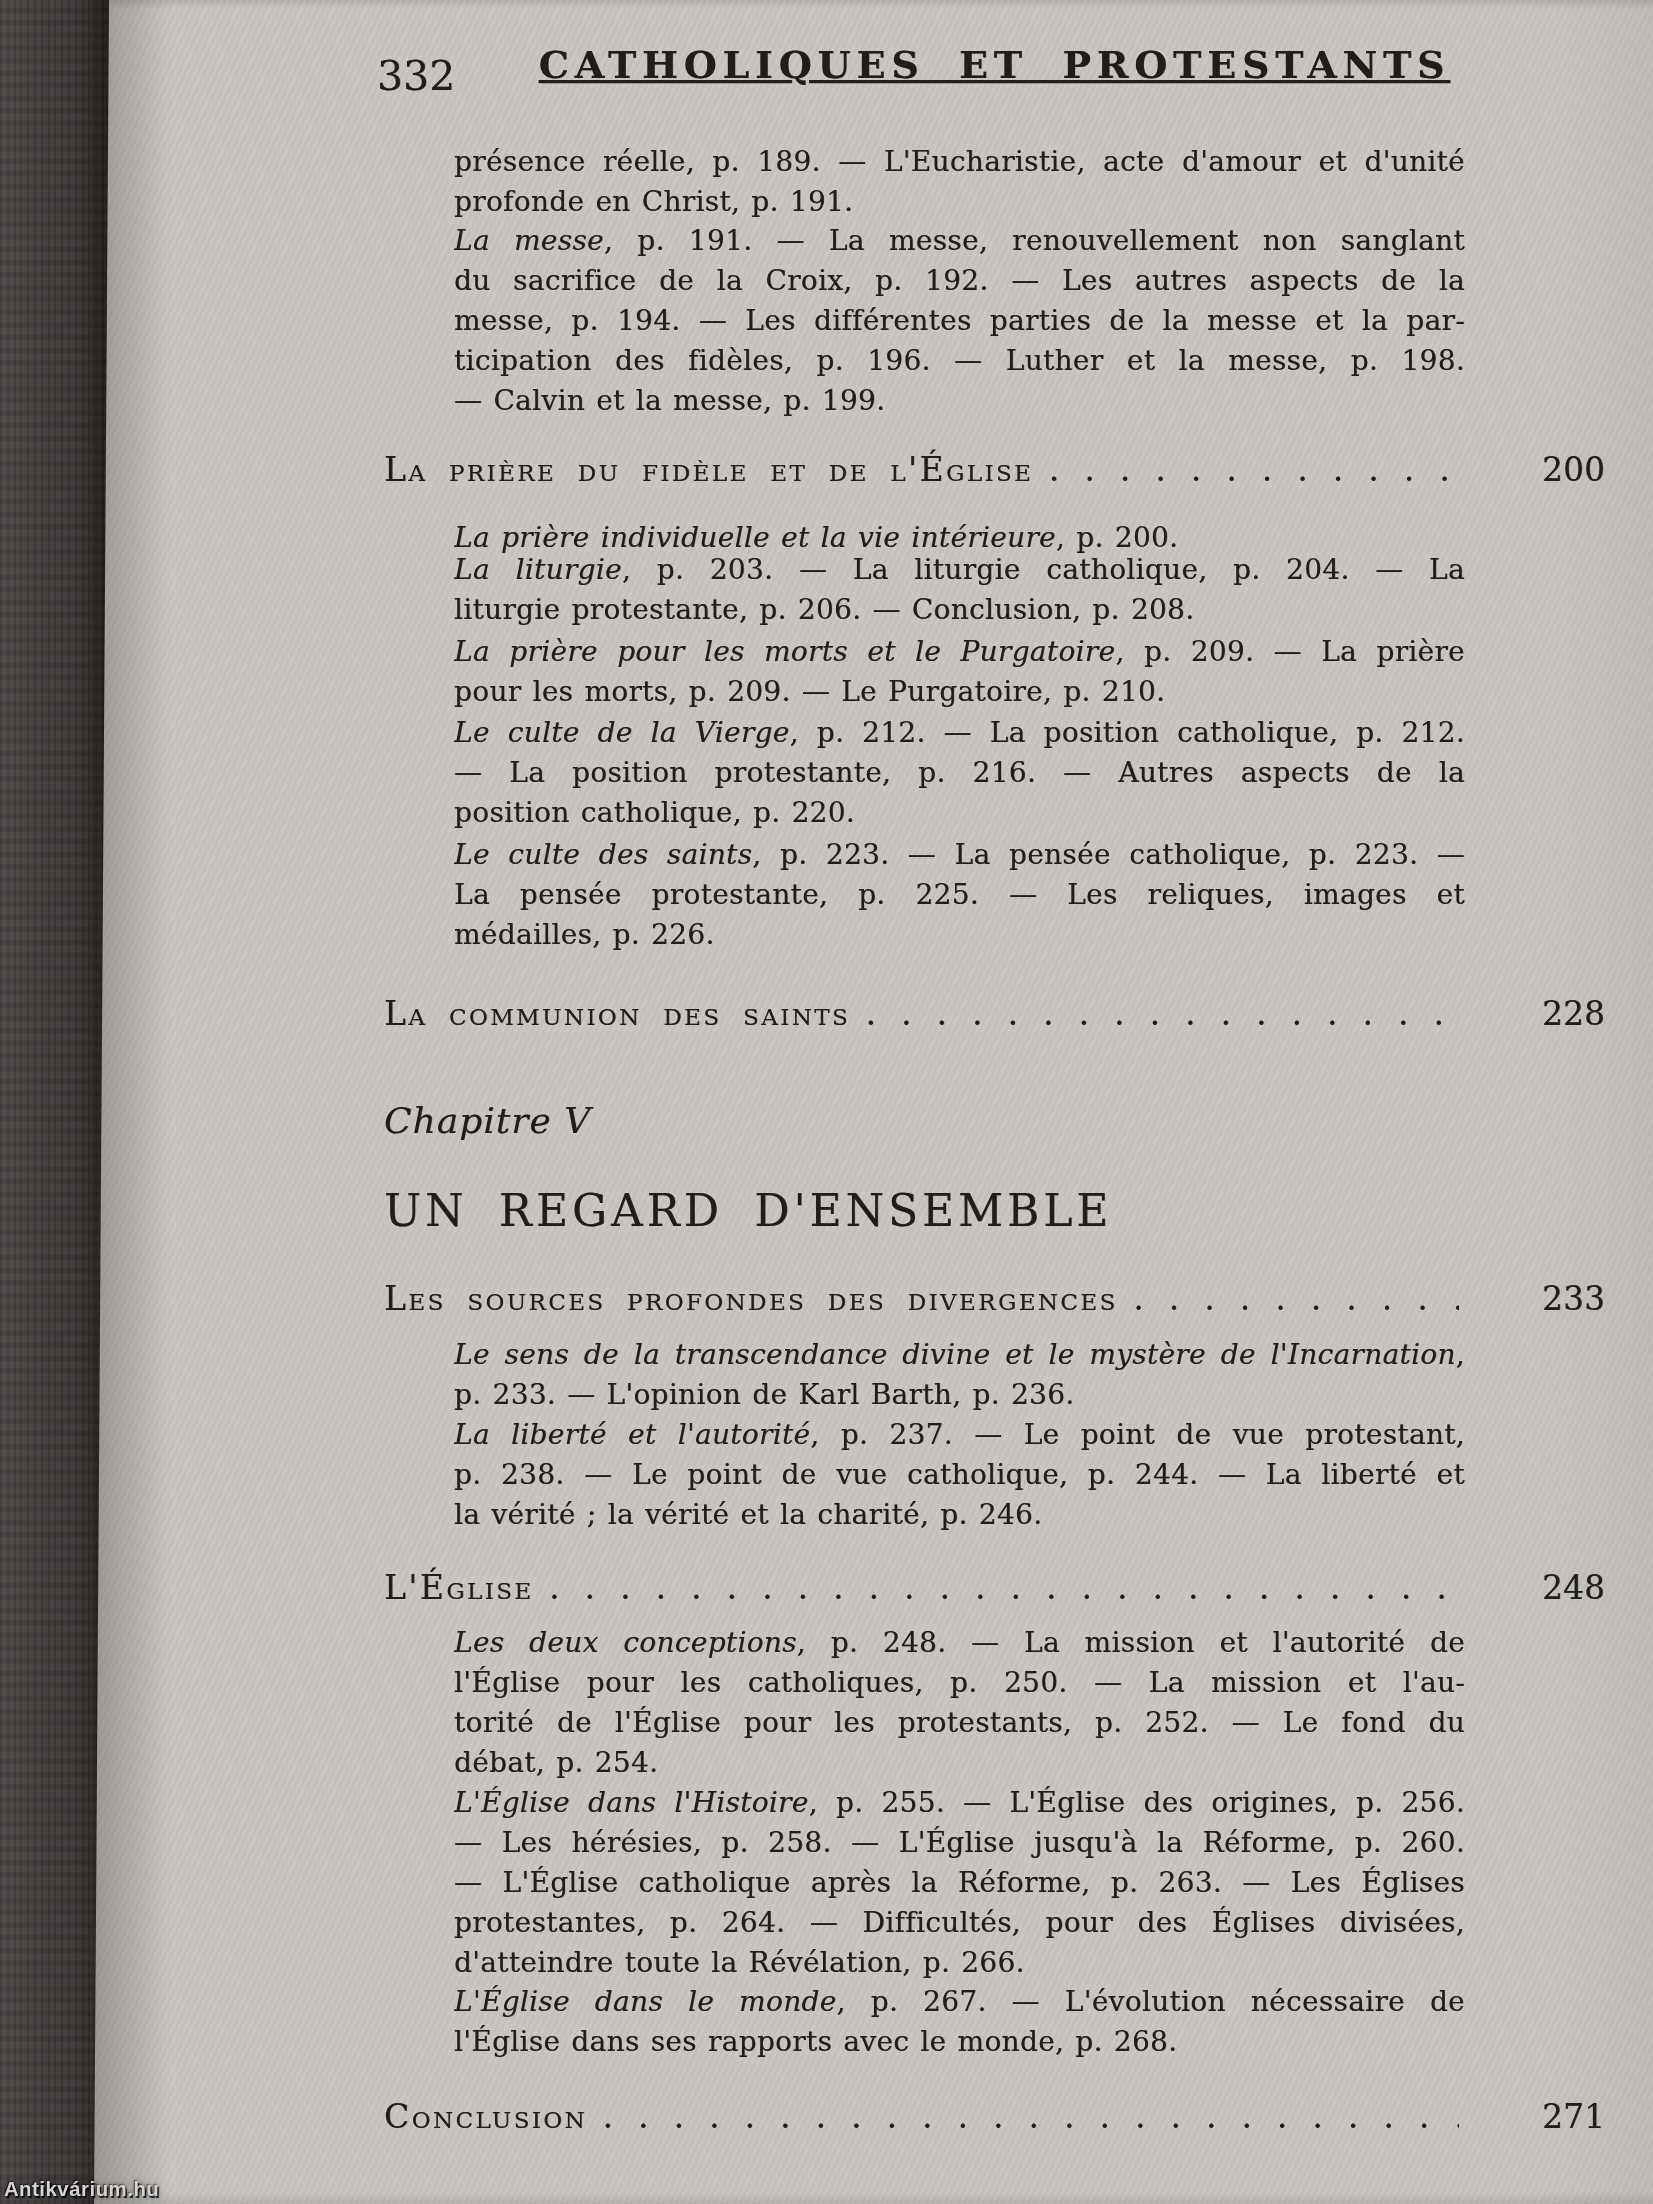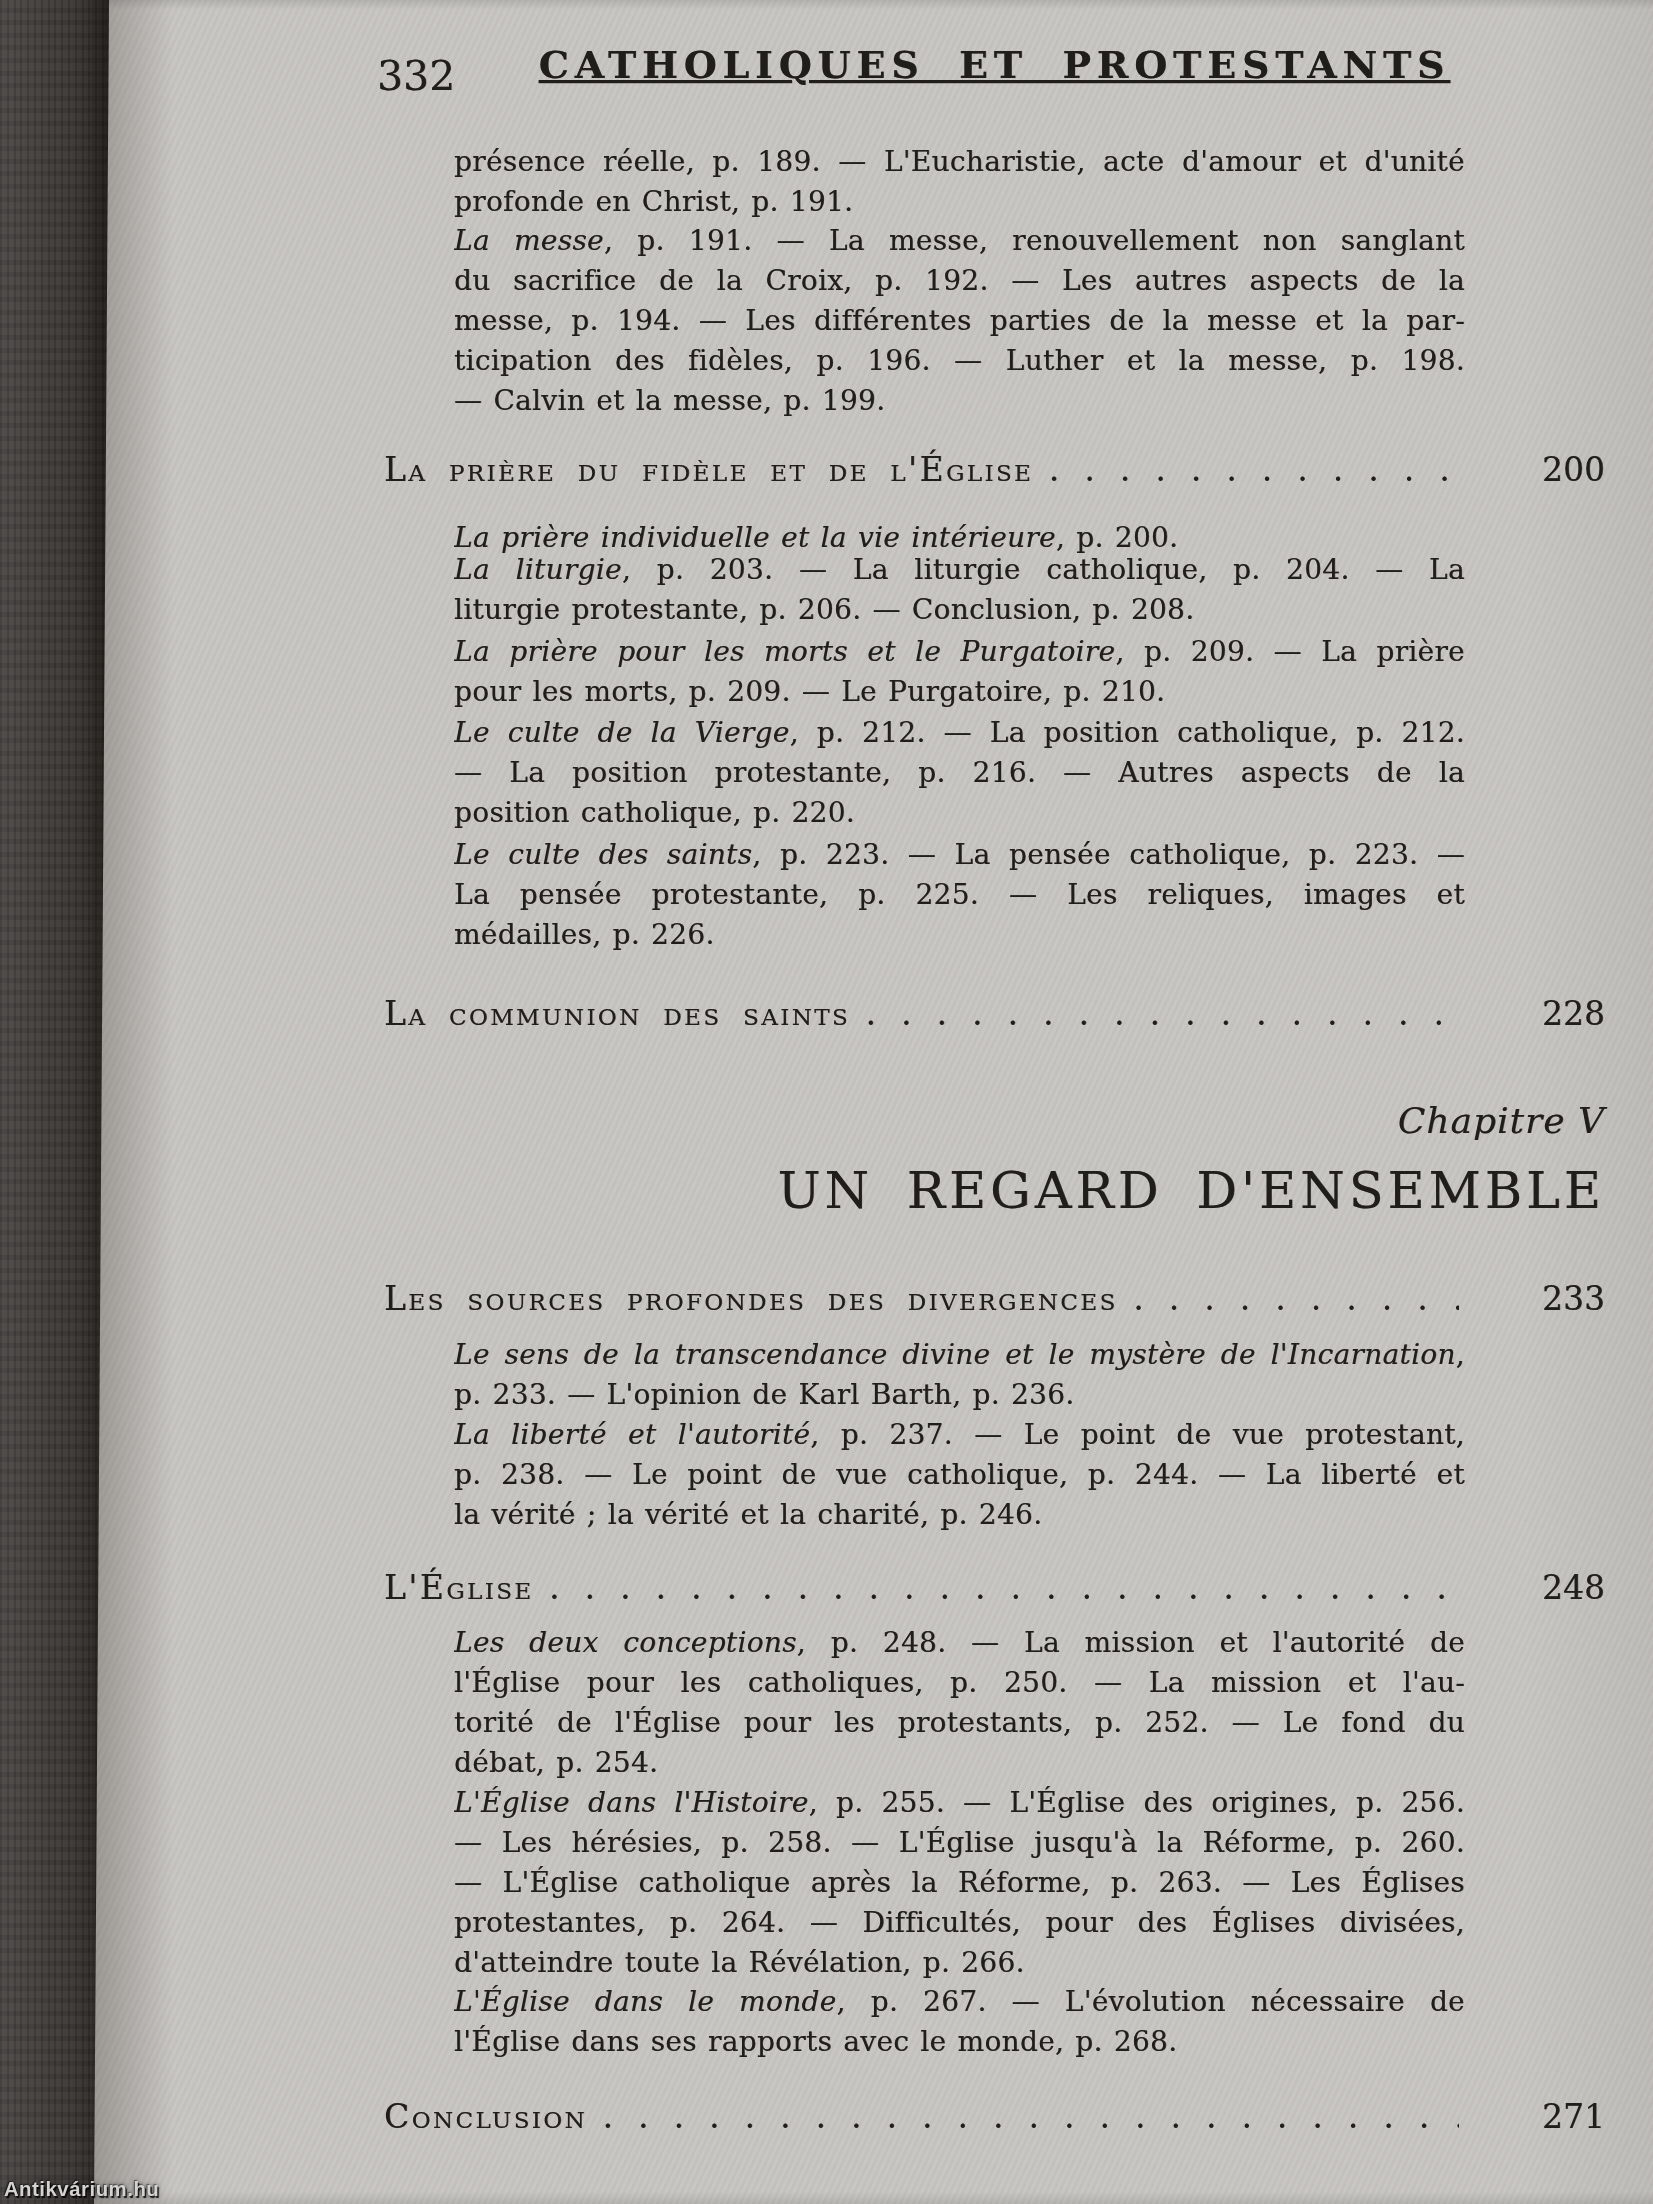--- a/index.html
+++ b/index.html
@@ -38,23 +38,23 @@
   .toc{position:absolute;left:384px;top:0;width:1221px;height:100%;}
   .para{position:absolute;left:70px;width:1011px;font-size:28px;letter-spacing:0.3px;word-spacing:1.9px;}
   .para .line{line-height:40px;height:40px;overflow:hidden;text-align:justify;text-align-last:justify;}
   .para .line.final{text-align-last:left;}
   .it{font-style:italic;}
   .sec{position:absolute;left:0;width:1221px;display:flex;align-items:flex-end;
     font-size:33px;line-height:43px;height:43px;overflow:hidden;}
   .sec-title{font-variant:small-caps;letter-spacing:2.4px;word-spacing:8.7px;white-space:nowrap;}
   .leader{flex:1;overflow:hidden;white-space:nowrap;margin-left:15.5px;letter-spacing:25px;}
   .pagenum{width:146px;text-align:right;white-space:nowrap;flex:none;}
-  .chapter{position:absolute;left:0;width:1221px;text-align:right;}
+  .chapter{position:absolute;left:0;width:1221px;text-align:left;}
   .kicker{font-style:italic;font-size:36px;line-height:45px;letter-spacing:1px;}
-  .chtitle{margin-top:23px;font-size:51px;line-height:50px;letter-spacing:3.9px;word-spacing:13.6px;}
+  .chtitle{margin-top:43px;font-size:44px;line-height:50px;letter-spacing:3.9px;word-spacing:13.6px;}
   .watermark{
     position:absolute;left:3.9px;bottom:3.9px;
     font-family:"Liberation Sans","DejaVu Sans",sans-serif;
     font-size:20.4px;font-weight:bold;letter-spacing:0.5px;
     color:#d4d3d0;
     text-shadow:1.5px 1.5px 1px rgba(0,0,0,0.85), -1px -1px 1px rgba(0,0,0,0.45), 0 0 4.9px rgba(0,0,0,0.6);
   }
 </style>
 </head>
 <body>

